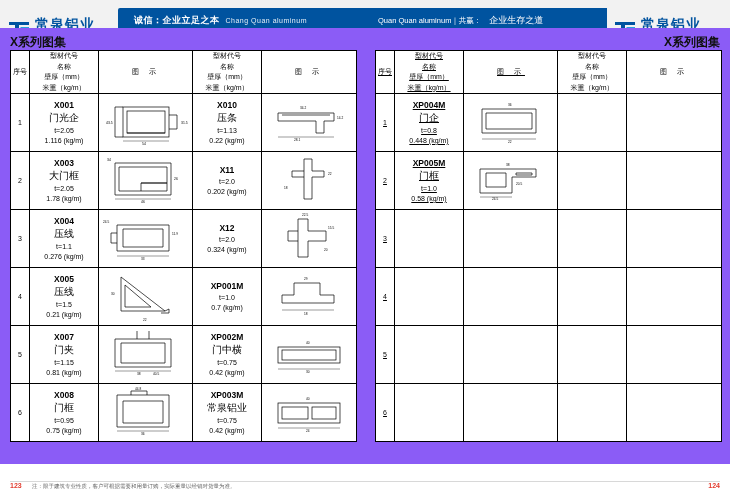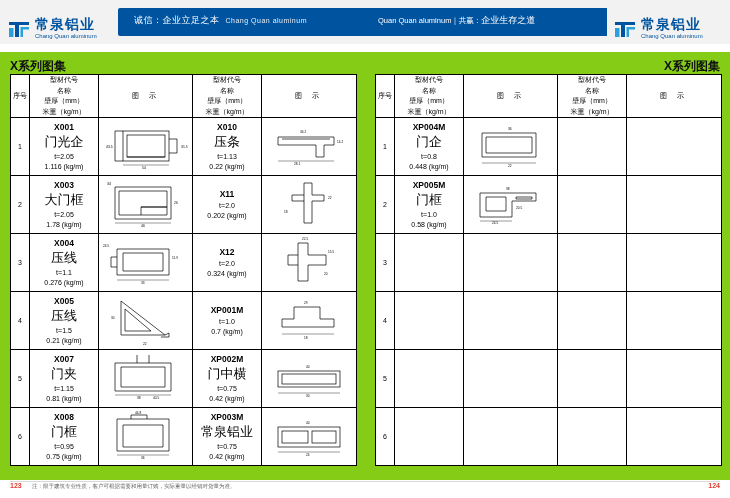--- a/index.html
+++ b/index.html
@@ -29,46 +29,46 @@
     background:#00539f;border-radius:2px 0 0 2px;
   }
   .hdr-blue-r{
     position:absolute;left:365px;top:8px;width:242px;height:28px;
     background:#00539f;
   }
   .hdr-slogan-l{
     position:absolute;left:134px;top:14px;color:#fff;font-size:9px;letter-spacing:.5px;
     white-space:nowrap;
   }
-  .hdr-slogan-l b{font-weight:normal;}
+  .hdr-slogan-l b{font-weight:bold;}
   .hdr-slogan-l .en{font-size:7px;opacity:.9;margin-left:6px;}
   .hdr-slogan-r{
     position:absolute;left:378px;top:14px;color:#fff;font-size:7.5px;white-space:nowrap;
   }
-  .hdr-slogan-r .cn{font-size:9px;}
+  .hdr-slogan-r .cn{font-size:9px;margin-left:8px;}
   .logo{
     position:absolute;top:15px;width:112px;height:28px;
   }
   .logo.l{left:6px;}
   .logo.r{left:612px;}
   .logo-mark{
     position:absolute;left:0;top:1px;width:26px;height:26px;
   }
   .logo-mark svg{display:block;}
   .logo-cn{
     position:absolute;left:29px;top:1px;font-size:14px;font-weight:bold;color:#00539f;
     letter-spacing:1px;white-space:nowrap;
   }
   .logo-en{
     position:absolute;left:29px;top:18px;font-size:6px;color:#00539f;white-space:nowrap;
   }
 
   
   .sheet{
-    position:absolute;top:52px;height:436px;width:365px;background:#84cc16;
+    position:absolute;top:28px;height:436px;width:365px;background:#8b5cf6;
   }
   .sheet.left{left:0;}
   .sheet.right{left:365px;}
   .title{
     position:absolute;top:6px;font-size:12px;font-weight:bold;color:#111;
   }
   .title.l{left:10px;}
   .title.r{right:10px;}
 
   
@@ -84,21 +84,21 @@
   .col-info{width:68px;}
   .col-fig{width:94px;}
 
   .hd-idx{font-size:8px;line-height:1.15;}
   .hd-info{font-size:6px;line-height:1.5;text-align:left;padding:2px 3px;}
   .hd-fig{font-size:13px;letter-spacing:4px;font-weight:normal;}
 
   .rowidx{font-size:10px;}
   .cell-info{line-height:1.45;padding:3px 2px;}
   .cell-info .code{font-weight:bold;font-size:8.5px;}
-  .cell-info .nm{font-size:13px;}
+  .cell-info .nm{font-size:10px;}
   .cell-info .t{font-size:7px;}
   .cell-info .w{font-size:7px;}
 
   .fig{position:relative;width:100%;height:100%;}
   .fig svg{display:block;margin:0 auto;}
 
   
   .footer{
     position:absolute;left:0;top:480px;width:730px;height:18px;background:#fff;
   }
@@ -491,21 +491,21 @@
           </div>
         </td>
       </tr>
     </tbody>
       </table>
   </div>
 
   <div class="sheet right">
     <div class="title r">X系列图集</div>
 
-    <table class="cat" style="left:10px;top:22px;">
+    <table class="cat" style="left:10px;top:22px;text-decoration:underline;">
       <tbody>
           <tr>
         <td class="col-idx hd-idx" style="height:30px">序号</td>
         <td class="col-info hd-info">
           <div>型材代号</div>
           <div>名称</div>
           <div>壁厚（mm）</div>
           <div>米重（kg/m）</div>
         </td>
         <td class="col-fig hd-fig">图 示</td>

